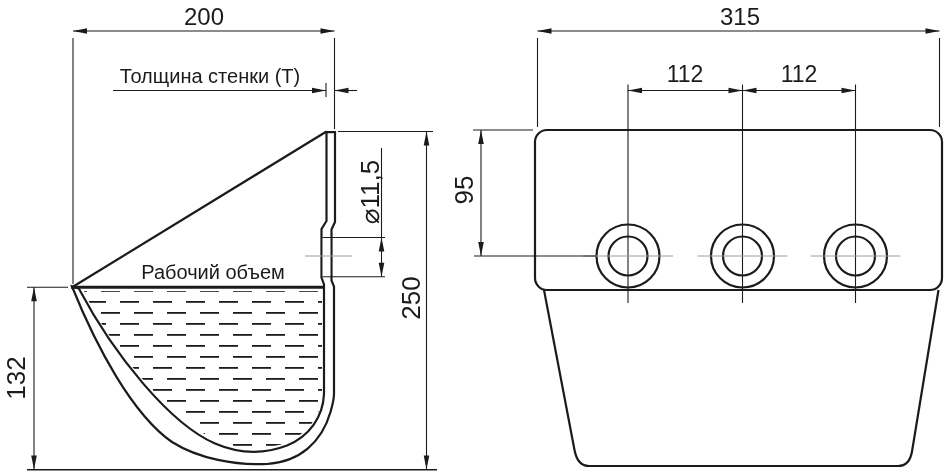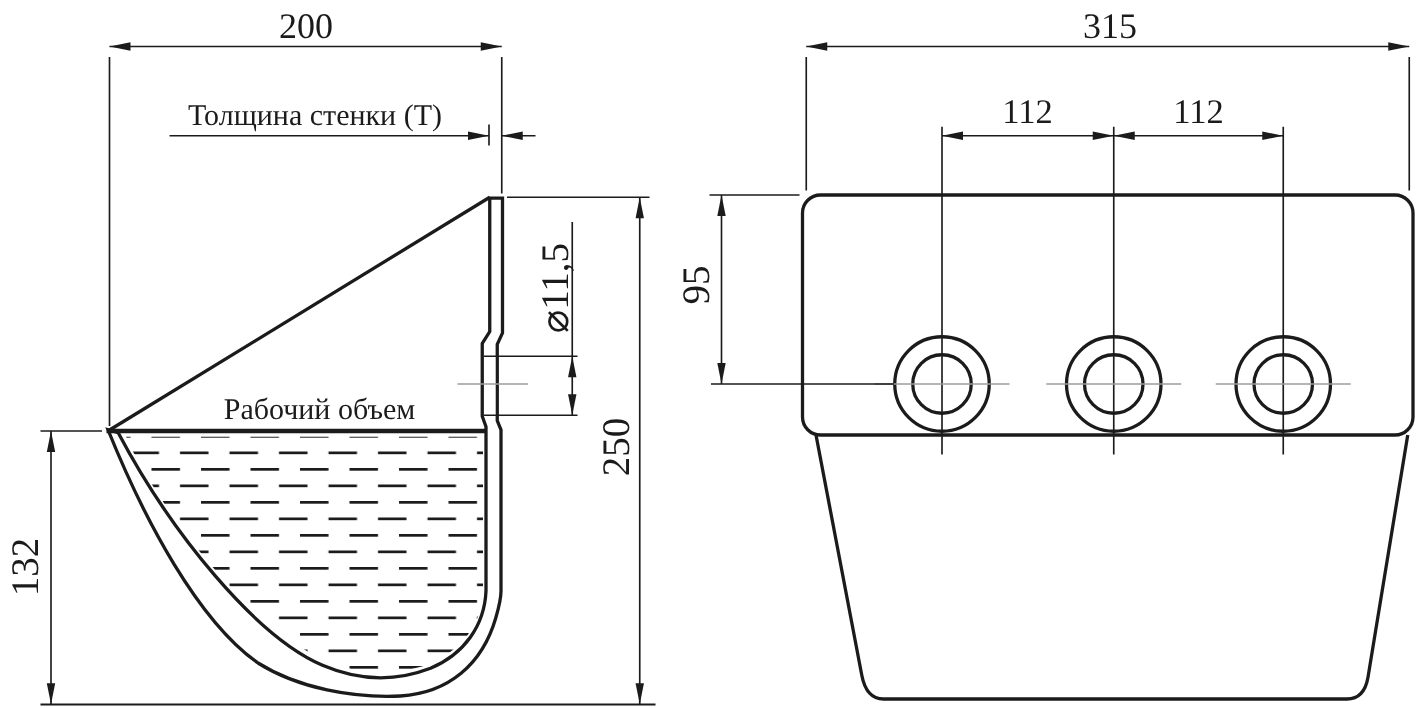--- a/index.html
+++ b/index.html
@@ -1,17 +1,17 @@
 <!DOCTYPE html>
 <html><head>
 <meta charset="utf-8">
 <style>
   html,body{margin:0;padding:0;background:#ffffff;}
   .stage{position:relative;width:952px;height:472px;background:#fff;overflow:hidden;
-         font-family:Liberation Serif, serif;}
+         font-family:Liberation Sans, sans-serif;}
   svg{display:block;}
   text{fill:#1b1b1b;}
   .dimtext{font-size:24px;}
   .dimtext-sm{font-size:23px;}
   .dimtext-rot{font-size:26px;}
   .labeltext{font-size:20px;}
   .thin{stroke:#1b1b1b;stroke-width:1.1;fill:none;}
   .thick{stroke:#1b1b1b;stroke-width:2.2;fill:none;}
   .rim{stroke:#1b1b1b;stroke-width:3;fill:none;}
   .base{stroke:#1b1b1b;stroke-width:1.4;fill:none;}

